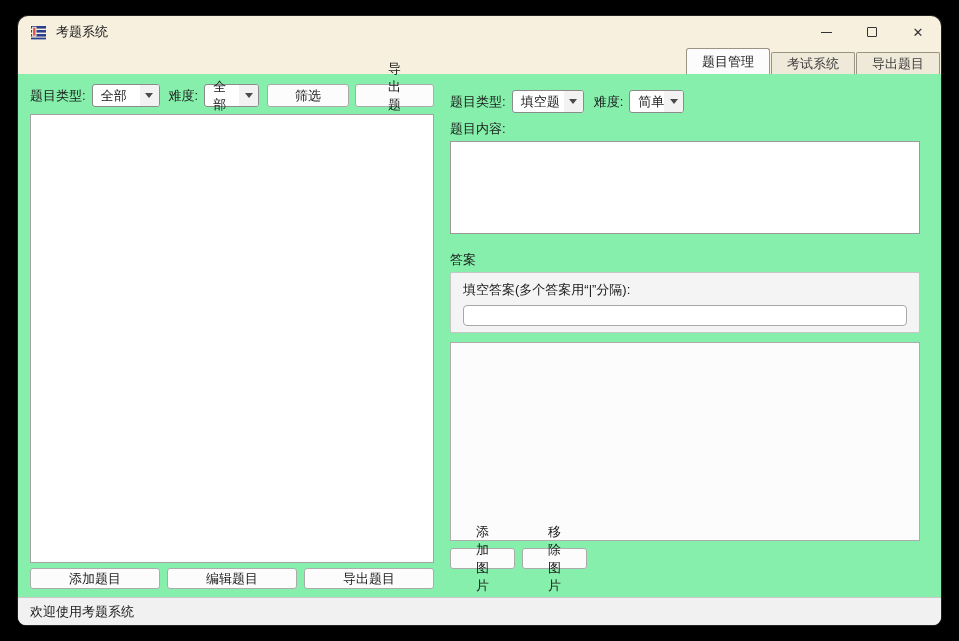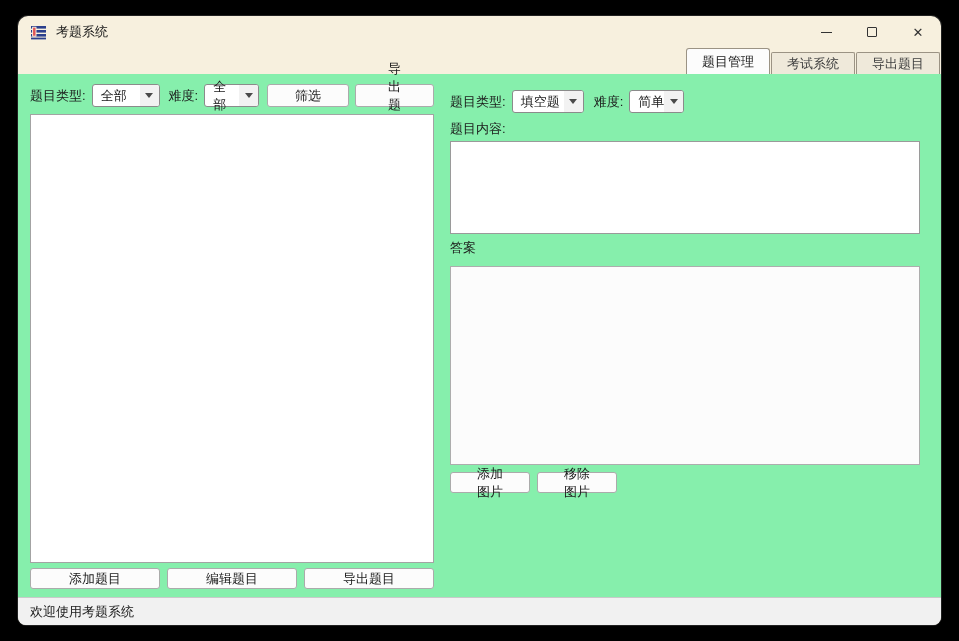--- a/index.html
+++ b/index.html
@@ -127,21 +127,21 @@
   .listbox {
     flex: 1 1 auto;
     margin-top: 7px;
     background: #ffffff;
     border: 1px solid #a3a3a3;
   }
   .left-btn-row { margin-top: 5px; display: flex; gap: 7px; }
   .left-btn-row .btn { flex: 1 1 0; height: 21px; }
   
   .rp-type-row { margin-top: 8px; gap: 6px; }
-  .section-label { font-size: 13px; margin-top: 5px; }
+  .section-label { font-size: 13px; margin-top: 17px; }
   .content-textarea {
     margin-top: 3px;
     height: 93px;
     background: #ffffff;
     border: 1px solid #9a9a9a;
     resize: none;
     font-family: "Liberation Sans", sans-serif;
     font-size: 13px;
     padding: 3px 5px;
     outline: none;
@@ -167,21 +167,21 @@
     padding: 0 6px;
     outline: none;
   }
   .image-box {
     margin-top: 9px;
     height: 199px;
     background: #fcfcfc;
     border: 1px solid #adadad;
   }
   .img-btn-row { margin-top: 7px; display: flex; gap: 7px; }
-  .img-btn-row .btn { width: 80px; }
+  .img-btn-row .btn { width: 65px; }
   .save-btn-row { margin-top: 5px; display: flex; gap: 7px; }
   .save-btn-row .btn { width: 80px; }
   
   .statusbar {
     flex: 0 0 28px;
     height: 28px;
     background: #f1f1f1;
     border-top: 1px solid #c9c9c9;
     display: flex; align-items: center;
     padding-left: 12px;
@@ -273,20 +273,24 @@
           <span class="combo-arrow-zone">
               <span class="tri-down"></span>
             </span>
         </div>
       </div>
 
       <div class="section-label" style="margin-top:7px">题目内容:</div>
       <textarea class="content-textarea" style=""></textarea>
 
       <div class="section-label">答案</div>
+      <div class="answer-group">
+        <div class="lbl">填空答案(多个答案用“|”分隔):</div>
+        <input class="answer-input" value="" style="">
+      </div>
 
       <div class="image-box"></div>
 
       <div class="img-btn-row">
         <button class="btn btn-sm">添加图片</button>
         <button class="btn btn-sm">移除图片</button>
       </div>
     </div>
   </div>
 

